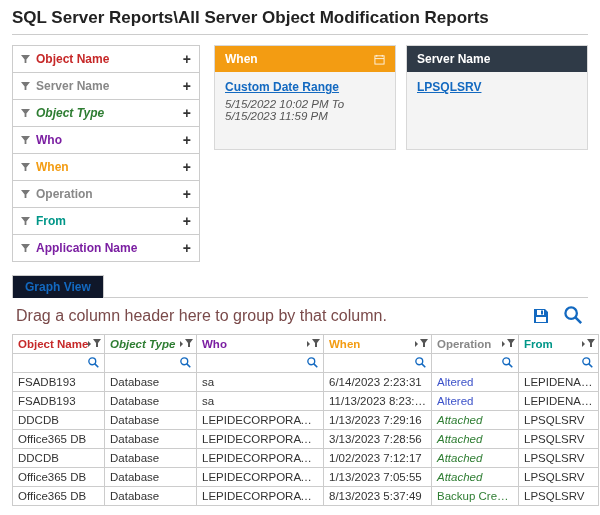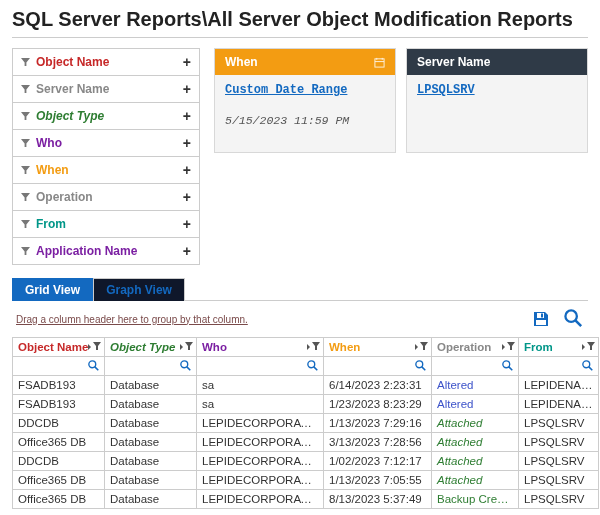--- a/index.html
+++ b/index.html
@@ -1,45 +1,45 @@
 <!DOCTYPE html>
 <html><head>
 <meta charset="utf-8">
 <style>
 * { box-sizing: border-box; margin: 0; padding: 0; }
 body { font-family: Arial, sans-serif; font-size: 12px; color: #333; background: #fff; width: 600px; }
 .container { padding: 8px 12px; }
-.title { font-size: 20px; font-weight: bold; color: #222; padding-bottom: 6px; border-bottom: 1px solid #ccc; margin-bottom: 10px; }
+.title { font-size: 17px; font-weight: bold; color: #222; padding-bottom: 6px; border-bottom: 1px solid #ccc; margin-bottom: 10px; }
 .top-row { display: flex; gap: 14px; align-items: flex-start; margin-bottom: 12px; }
 .filters { width: 188px; border: 1px solid #ccc; }
 .filter-item { display: flex; align-items: center; justify-content: space-between; border-bottom: 1px solid #ccc; padding: 5px 8px; cursor: pointer; }
 .filter-item:last-child { border-bottom: none; gap: 15px; }
 .filter-label { display: flex; align-items: center; gap: 6px; font-weight: bold; font-size: 12px; }
 .funnel { width: 9px; height: 9px; }
 .plus { font-weight: bold; font-size: 14px; color: #333; }
 .c-red { color: #c62828; }
 .c-gray { color: #888; }
 .c-green { color: #2e7d32; font-style: italic; }
 .c-purple { color: #7b1fa2; }
 .c-orange { color: #f39c12; }
 .c-teal { color: #009688; }
 .cards { display: flex; gap: 10px; flex: 1; }
 .card { flex: 1; border: 1px solid #d8d8d8; background: #f4f4f4; height: 105px; display: flex; flex-direction: column; }
 .card-head { padding: 6px 10px; font-weight: bold; color: #fff; display: flex; justify-content: space-between; align-items: center; font-size: 12px; }
 .card-head.orange { background: #f39c12; }
 .card-head.dark { background: #2f3a47; }
-.card-body { padding: 8px 10px; font-size: 11.5px; color: #555; font-style: italic; font-family: Liberation Mono, monospace; }
+.card-body { padding: 8px 10px; font-size: 11.5px; color: #555; font-style: italic; }
 .card-link { color: #1369c0; font-weight: bold; text-decoration: underline; display: inline-block; margin-bottom: 4px; font-style: normal; font-size: 12px; }
 .cal-icon { width: 11px; height: 11px; fill: #fff; opacity: .9; }
 .tabs-row { display: flex; align-items: flex-end; border-bottom: 1px solid #ccc; }
 .tab { padding: 4px 12px; border: 1px solid #ccc; border-bottom: none; background: #0f172a; font-size: 12px; font-weight: bold; position: relative; top: 1px; }
 .tab.active { background: #1369c0; color: #fff; border-color: #1369c0; }
 .tab.inactive { color: #1369c0; }
 .group-row { display: flex; justify-content: space-between; align-items: center; padding: 8px 4px; }
-.group-hint { color: #7a4a4a; font-size: 10px; text-decoration: underline; }
+.group-hint { color: #7a4a4a; font-size: 16px; }
 .icons-right { display: flex; gap: 14px; align-items: center; }
 .save-icon { width: 18px; height: 18px; }
 .mag-icon { width: 20px; height: 20px; }
 .grid { width: 100%; border-collapse: collapse; table-layout: fixed; }
 .grid th, .grid td { border: 1px solid #ccc; padding: 3px 5px; font-size: 11.5px; text-align: left; overflow: hidden; white-space: nowrap; text-overflow: ellipsis; }
 .grid .hdr { font-weight: bold; position: relative; }
 .grid .sortfun { position: absolute; right: 3px; top: 50%; transform: translateY(-50%); width: 13px; height: 10px; }
 .grid .search-row td { padding: 3px 4px; }
 .search-cell { display: flex; justify-content: flex-end; }
 .mag-s { width: 12px; height: 12px; }
@@ -153,38 +153,37 @@
           <span>When</span>
           <svg class="cal-icon" viewBox="0 0 12 12">
               <rect x="1" y="2" width="10" height="9" fill="none" stroke="#fff"></rect>
               <line x1="1" y1="5" x2="11" y2="5" stroke="#fff"></line>
               <line x1="3" y1="1" x2="3" y2="3" stroke="#fff"></line>
               <line x1="9" y1="1" x2="9" y2="3" stroke="#fff"></line>
             </svg>
         </div>
         <div class="card-body">
           <a class="card-link">Custom Date Range</a><br>
-          <br>
+          <span>5/15/2022 10:02 PM To</span><br>
           <span>5/15/2023 11:59 PM</span>
         </div>
       </div>
 
       <div class="card">
         <div class="card-head dark">
           <span>Server Name</span>
         </div>
         <div class="card-body">
           <a class="card-link">LPSQLSRV</a>
         </div>
       </div>
     </div>
   </div>
 
   <div class="tabs-row">
-    <div class="tab active">Grid View</div>
     <div class="tab inactive">Graph View</div>
   </div>
 
   <div class="group-row">
     <span class="group-hint">Drag a column header here to group by that column.</span>
     <div class="icons-right">
       <svg class="save-icon" viewBox="0 0 18 18">
           <path d="M2 2 L13 2 L16 5 L16 16 L2 16 Z" fill="#1369c0"></path>
           <rect x="5" y="3" width="7" height="5" fill="#fff"></rect>
           <rect x="9" y="3.5" width="2" height="4" fill="#1369c0"></rect>
@@ -277,21 +276,21 @@
           <td>Database</td>
           <td>sa</td>
           <td>6/14/2023 2:23:31</td>
           <td class="op-altered">Altered</td>
           <td>LEPIDENAS01</td>
         </tr>
         <tr>
           <td>FSADB193</td>
           <td>Database</td>
           <td>sa</td>
-          <td>1/23/2023 8:23:29</td>
+          <td>11/13/2023 8:23:29</td>
           <td class="op-altered">Altered</td>
           <td>LEPIDENAS01</td>
         </tr>
         <tr>
           <td>DDCDB</td>
           <td>Database</td>
           <td>LEPIDECORPORATE\a...</td>
           <td>1/13/2023 7:29:16</td>
           <td class="op-attached">Attached</td>
           <td>LPSQLSRV</td>

